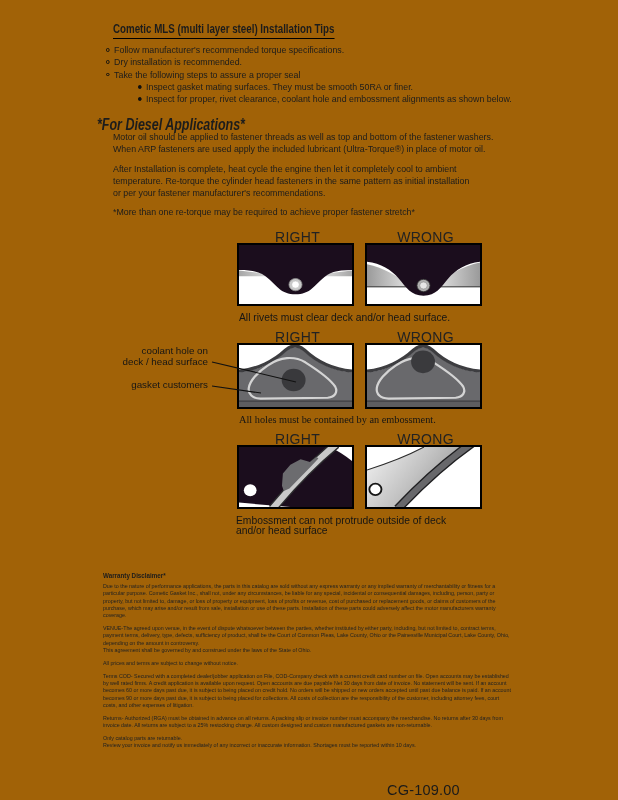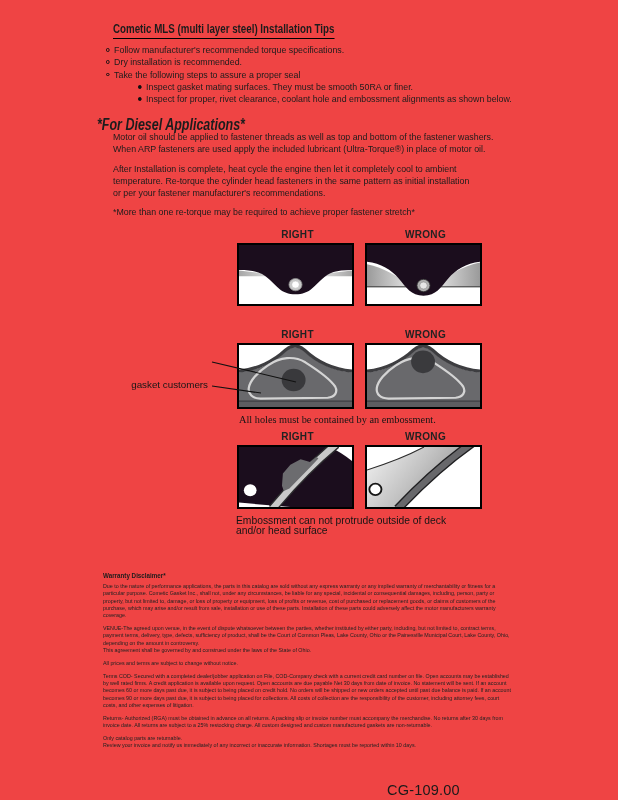--- a/index.html
+++ b/index.html
@@ -1,18 +1,18 @@
 <!DOCTYPE html>
 <html><head>
 <meta charset="utf-8">
 <style>
   * { margin:0; padding:0; box-sizing:border-box; }
   html,body { background:#ffffff; }
   .page {
-    position:relative; width:618px; height:800px; background:#ef4444;
+    position:relative; width:618px; height:800px; background:#a16207;
     font-family:"Liberation Sans", sans-serif; color:#1c1c1c; overflow:hidden;
   }
   .abs { position:absolute; }
   .sq78 { display:inline-block; transform:scaleX(.78); transform-origin:left top; }
   .sq90 { transform:scaleX(.9); transform-origin:left top; }
   .sq92 { transform:scaleX(.92); transform-origin:left top; }
 
   .title { left:113px; top:22px; font-size:12.5px; font-weight:bold; white-space:nowrap; }
   .title .ul { border-bottom:1.5px solid #000; padding-bottom:2px; }
 
@@ -24,21 +24,21 @@
   }
   .blt { position:absolute; left:0; top:4px; width:3.6px; height:3.6px;
          border:1px solid #111; border-radius:50%; }
   .blt.filled { background:#111; border-color:#111; }
 
   .dheading { left:97px; top:116px; font-size:16px; font-weight:bold; white-space:nowrap;font-style:italic; }
   .para { left:113px; top:131px; font-size:9.8px; line-height:12.2px; white-space:pre-line; }
   .para.p2 { top:163px; }
   .para.note { top:206px; }
 
-  .figlabel { width:121px; text-align:center; font-size:10px; font-weight:bold;
+  .figlabel { width:121px; text-align:center; font-size:14px; font-weight:normal;
               color:#222; letter-spacing:.3px; }
   .colR { left:237px; } .colW { left:365px; }
   .lr1 { top:229px; } .lr2 { top:329px; } .lr3 { top:431px; }
 
   svg.fig { position:absolute; border:2px solid #000; background:#fff; }
   .fr1 { top:243px; } .fr2 { top:343px; } .fr3 { top:445px; }
 
   .caption { font-size:10.3px; line-height:9.6px; color:#151515; white-space:pre-line; }
   .cap1 { left:239px; top:313px; }
   .cap2 { left:239px; top:415px;font-family:Liberation Serif, serif; }
@@ -116,20 +116,21 @@
     </defs>
     <rect x="0" y="0" width="121" height="67" fill="#fff"></rect>
     <path d="M0,22 C18,26 34,36 47,47.5 L0,47.5 Z" fill="url(#g1c)"></path>
     <path d="M121,20 C102,24 86,35 72,47.5 L121,47.5 Z" fill="url(#g1d)"></path>
     <line x1="0" y1="47.5" x2="121" y2="47.5" stroke="#1b1b1b" stroke-width="1"></line>
     <path d="M0,0 H121 V19 C106,21 95,28 87,38 C79,48 74,57.5 60.5,57.5 C47,57.5 42,48 34,38 C26,28 15,21 0,19 Z" fill="#1b0d1d"></path>
     <circle cx="60.5" cy="46" r="7" fill="#b0b0b0" stroke="#333" stroke-width="0.9"></circle>
     <circle cx="60.5" cy="46" r="4" fill="#e6e6e6" stroke="#777" stroke-width="0.5"></circle>
   </svg>
 
+  <div class="abs caption cap1">All rivets must clear deck and/or head surface.</div>
 
   <div class="abs figlabel colR lr2">RIGHT</div>
   <div class="abs figlabel colW lr2">WRONG</div>
 
   <svg class="fig colR fr2" width="117" height="66" viewBox="0 0 121 70" preserveAspectRatio="none">
     <rect x="0" y="0" width="121" height="70" fill="#fff"></rect>
     <path d="M0,31 C20,29 38,19 50,7 Q60,-2 70,7 C82,19 100,29 121,31 L121,70 H0 Z" fill="#69696c"></path>
     <path d="M0,29.5 C20,27.5 38,17.5 50,5.5 Q60,-3.5 70,5.5 C82,17.5 100,27.5 121,29.5" fill="none" stroke="#3d3d40" stroke-width="3.5"></path>
     <rect x="0" y="62.5" width="121" height="2.2" fill="#46464a"></rect>
     <rect x="0" y="64.7" width="121" height="5.3" fill="#5d5d60"></rect>
@@ -140,20 +141,22 @@
   <svg class="fig colW fr2" width="117" height="66" viewBox="0 0 121 70" preserveAspectRatio="none">
     <rect x="0" y="0" width="121" height="70" fill="#fff"></rect>
     <path d="M0,31 C20,29 38,19 50,7 Q60,-2 70,7 C82,19 100,29 121,31 L121,70 H0 Z" fill="#69696c"></path>
     <path d="M0,29.5 C20,27.5 38,17.5 50,5.5 Q60,-3.5 70,5.5 C82,17.5 100,27.5 121,29.5" fill="none" stroke="#3d3d40" stroke-width="3.5"></path>
     <rect x="0" y="62.5" width="121" height="2.2" fill="#46464a"></rect>
     <rect x="0" y="64.7" width="121" height="5.3" fill="#5d5d60"></rect>
     <path d="M31,23 C44,13.5 59,12 71,19.5 C83,27.5 98,38.5 103,47 C106,53 103,58.5 95,59.5 L23,60.5 C14.5,60.5 9.5,55.5 10.5,48.5 C11.5,40.5 20,30.5 31,23 Z" fill="none" stroke="#d4d4d4" stroke-width="2.4"></path>
     <circle cx="60" cy="19" r="12.8" fill="#3a3a3d"></circle>
   </svg>
 
+  <div class="abs ann ann1">coolant hole on
+deck / head surface</div>
   <div class="abs ann ann2">gasket customers</div>
   <svg class="abs annlines" width="95" height="52" viewBox="0 0 95 52">
     <line x1="4" y1="17" x2="88" y2="37" stroke="#111" stroke-width="1.2"></line>
     <line x1="4" y1="41" x2="53" y2="48" stroke="#111" stroke-width="1.2"></line>
   </svg>
 
   <div class="abs caption cap2">All holes must be contained by an embossment.</div>
 
   <div class="abs figlabel colR lr3">RIGHT</div>
   <div class="abs figlabel colW lr3">WRONG</div>

